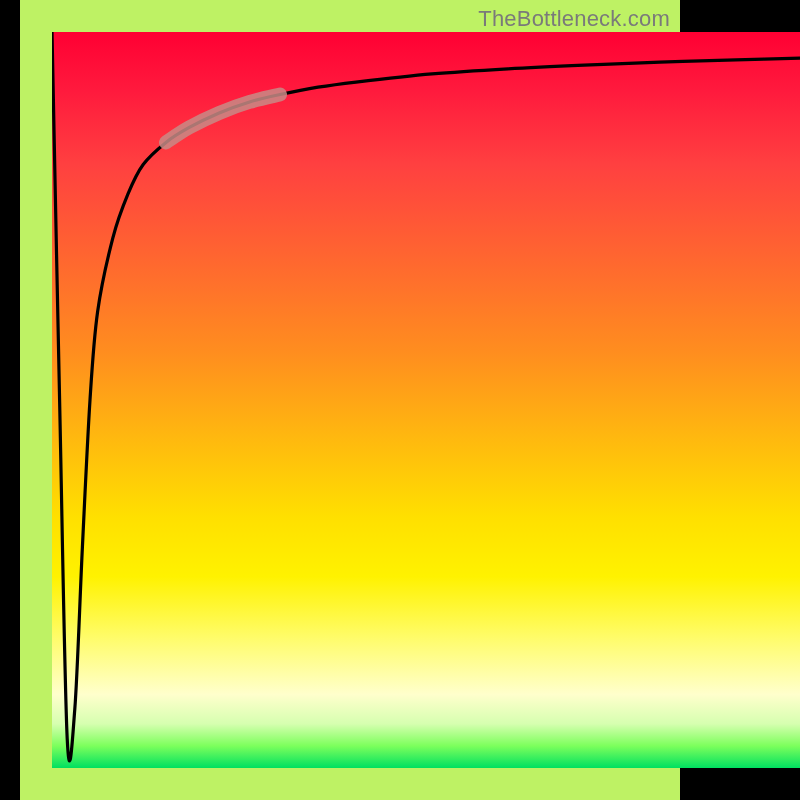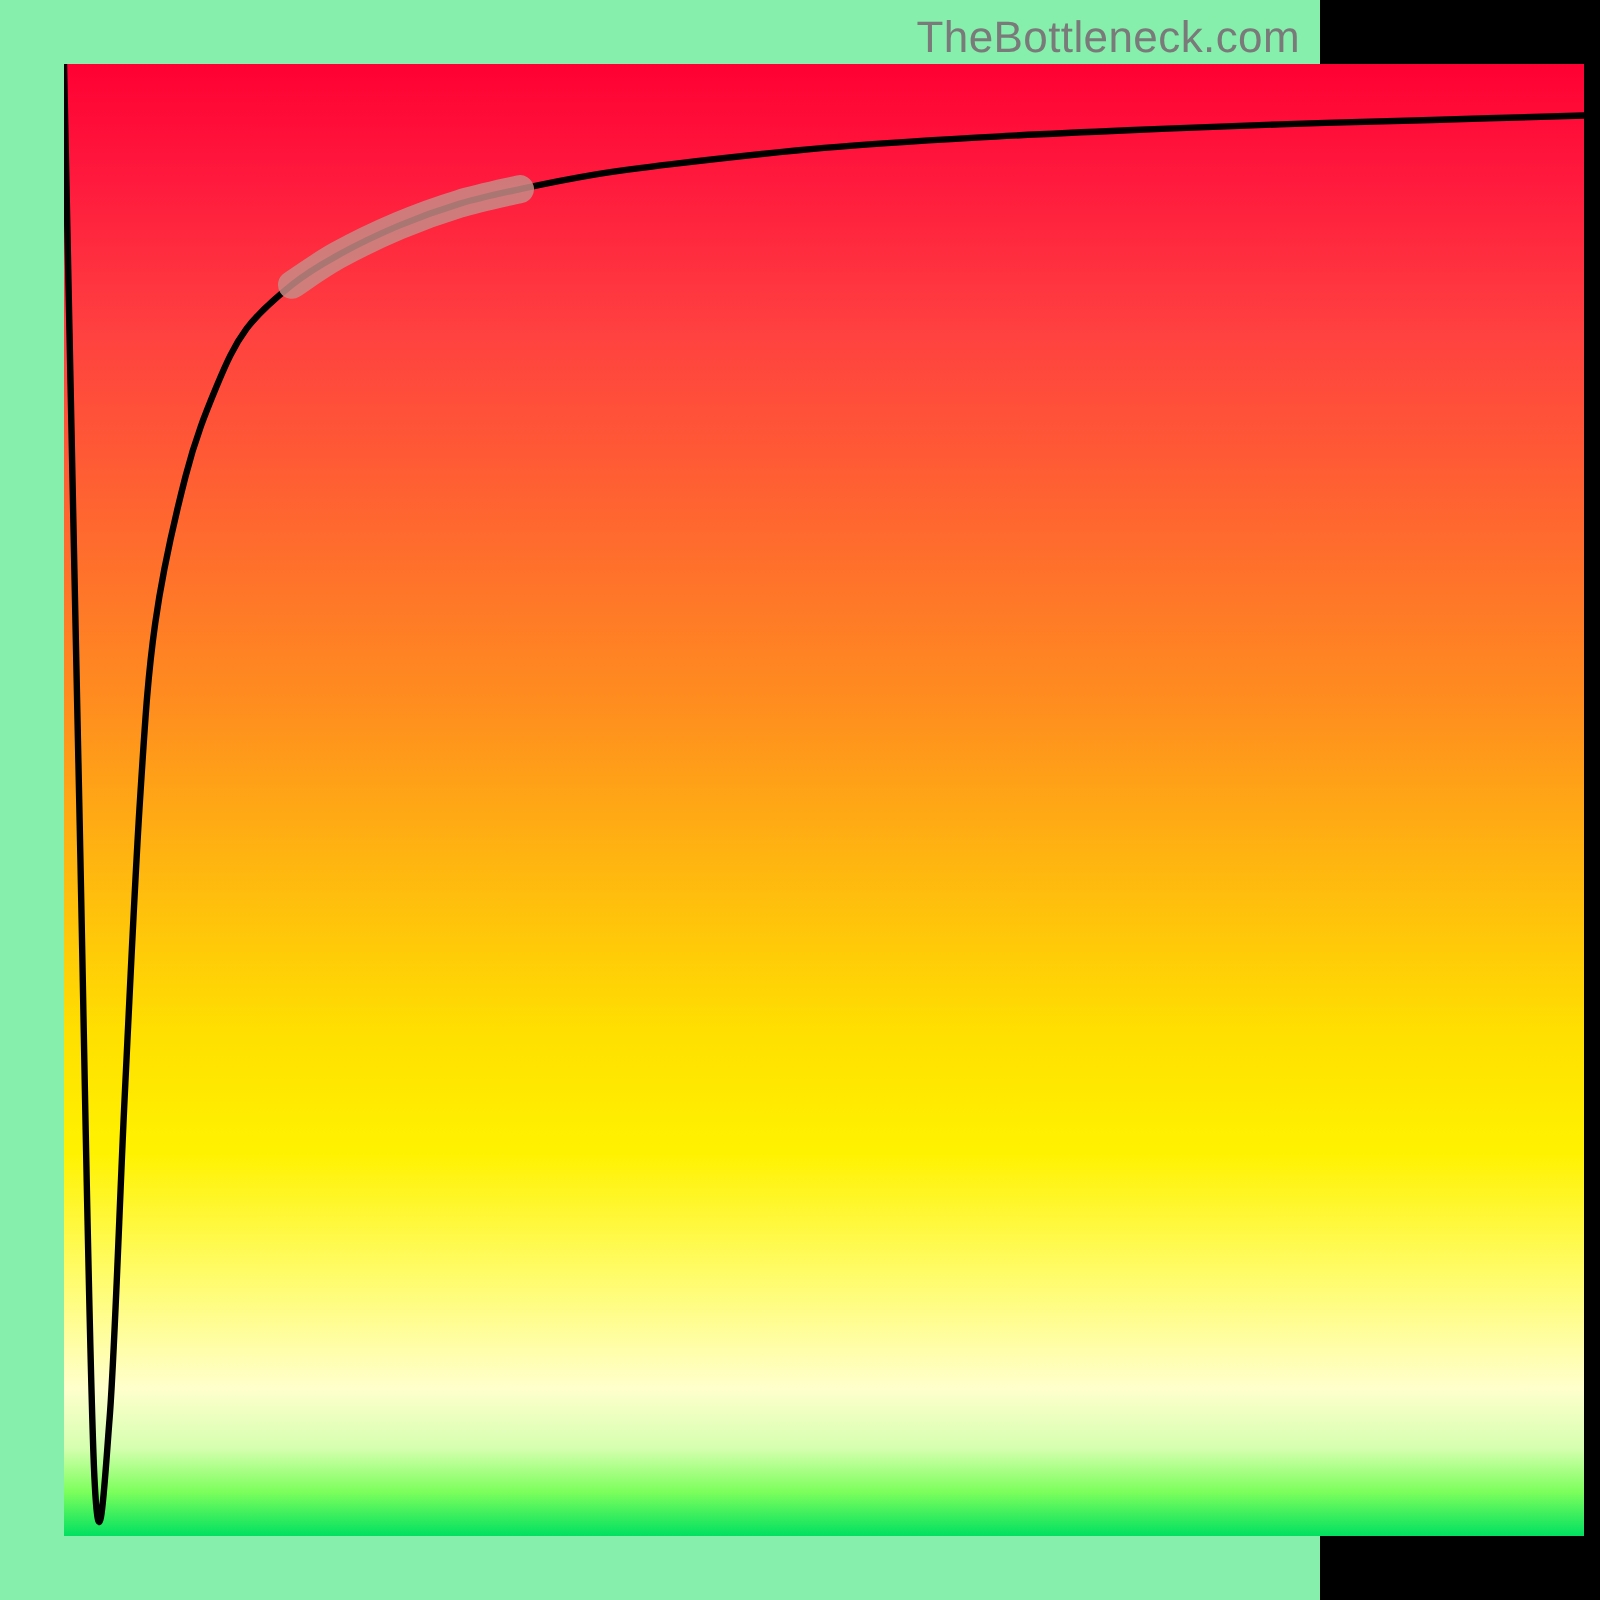--- a/index.html
+++ b/index.html
@@ -8,21 +8,22 @@
     width: 800px;
     height: 800px;
     background: #000;
     overflow: hidden;
     font-family: Arial, Helvetica, sans-serif;
   }
   .frame {
     position: relative;
     width: 660px;
     height: 800px;
-    background: #86efac;
+    background: #bef264;
+    margin-left: 20px;
   }
   .plot-area {
     position: absolute;
     left: 32px;
     top: 32px;
     width: 760px;
     height: 736px;
     
     background: linear-gradient(
       to bottom,

